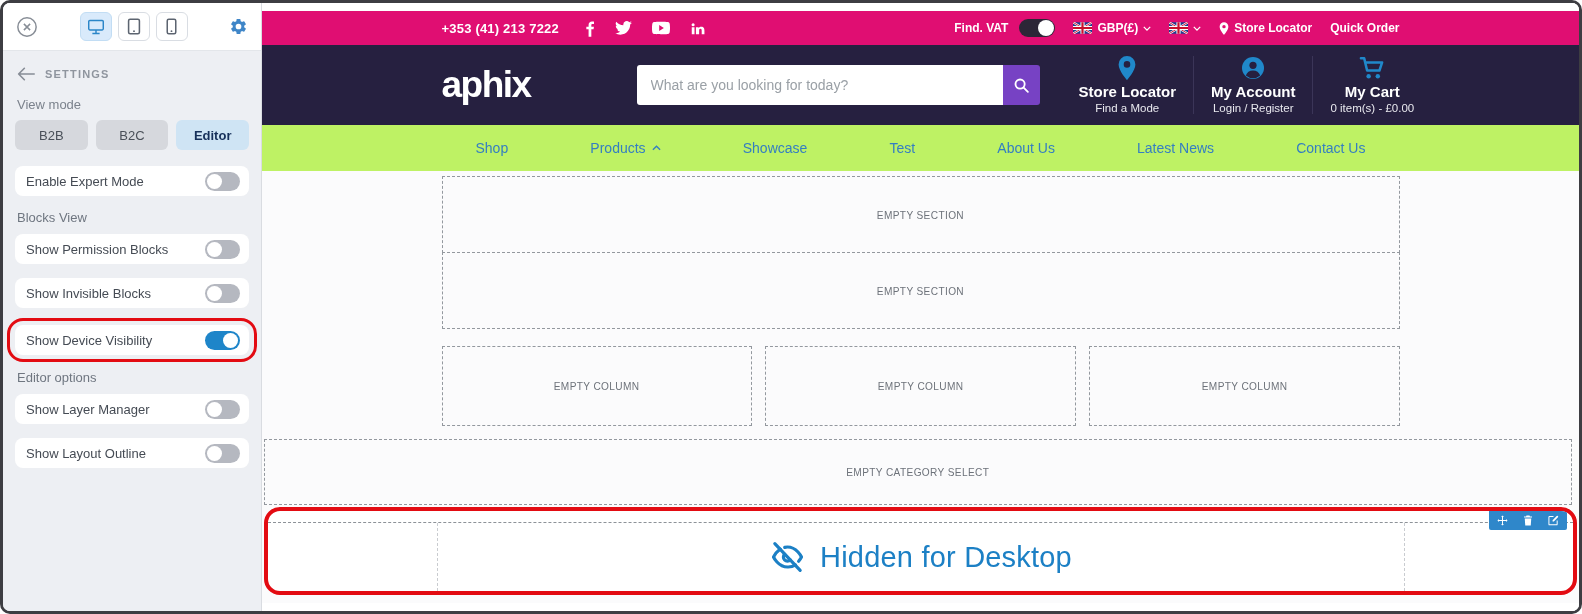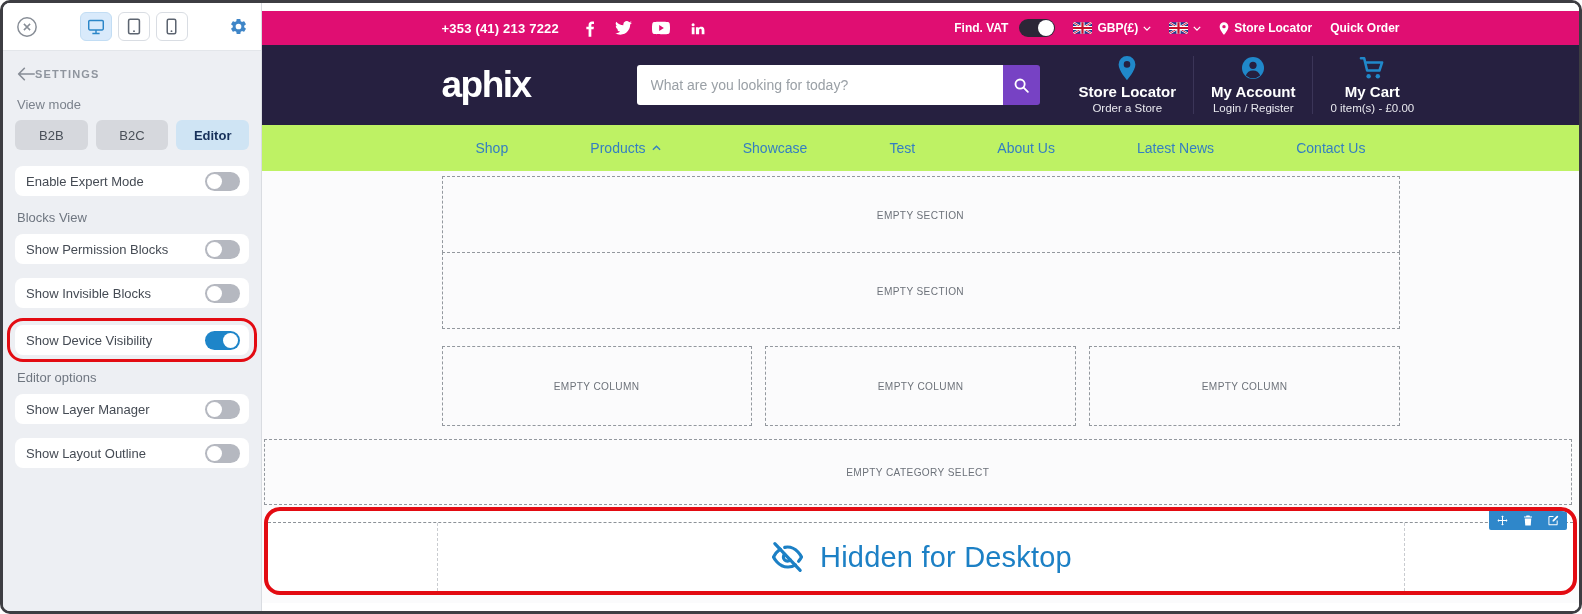--- a/index.html
+++ b/index.html
@@ -7,21 +7,21 @@
   .window { position:absolute; inset:0; border:3px solid #3d3d42; border-radius:10px; overflow:hidden; display:flex; background:#fff; }
 
   
   .sidebar { width:259px; flex:0 0 259px; background:#edeff3; border-right:1px solid #d9dce1; display:flex; flex-direction:column; }
   .sb-top { height:48px; background:#fff; border-bottom:1px solid #e3e6ea; display:flex; align-items:center; justify-content:space-between; padding:0 13px; }
   .icon-btn { display:flex; align-items:center; justify-content:center; cursor:pointer; background:none; border:none; }
   .device-group { display:flex; gap:6px; }
   .device-btn { width:32px; height:29px; border:1px solid #d9dde3; border-radius:6px; background:#fff; display:flex; align-items:center; justify-content:center; color:#5c6470; }
   .device-btn.active { background:#d9eafb; border-color:#c2ddf4; color:#2b86c8; }
   .sb-body { padding:12px 12px 0 12px; overflow:hidden; }
-  .sb-settings { display:flex; align-items:center; color:#8f959e; margin:4px 0 16px 2px; }
+  .sb-settings { display:flex; align-items:center; gap:10px; color:#8f959e; margin:4px 0 16px 2px; }
   .sb-settings .title { font-size:11px; font-weight:bold; letter-spacing:1.2px; }
   .sb-label { font-size:13px; color:#7b828c; margin:0 0 8px 2px; }
   .mode-row { display:flex; gap:8px; margin-bottom:16px; }
   .mode-btn { flex:1; height:30px; border:none; border-radius:6px; background:#d6d8dd; color:#4a5059; font-size:13px; font-family:inherit; cursor:pointer; }
   .mode-btn.active { background:#cfe4f4; color:#17305a; font-weight:bold; }
   .toggle-card { background:#fff; border-radius:8px; height:30px; display:flex; align-items:center; justify-content:space-between; padding:0 9px 0 11px; margin-bottom:14px; }
   .toggle-card .lbl { font-size:13px; color:#454b54; }
   .switch { width:35px; height:19px; border-radius:10px; background:#b5b8c0; position:relative; flex:0 0 auto; cursor:pointer; }
   .switch::after { content:''; position:absolute; width:15px; height:15px; border-radius:50%; background:#fff; top:2px; left:2px; }
   .switch.on { background:#1e85c9; }
@@ -258,21 +258,21 @@
                 <path d="M15 15l6 6" stroke="#fff" stroke-width="2.6" stroke-linecap="round"></path>
               </svg>
           </button>
         </div>
         <div class="hdr-actions">
           <div class="hdr-action">
             <svg width="20" height="24" viewBox="0 0 24 30">
                 <path fill="#2088ca" d="M12 0A10.5 10.5 0 0 0 1.5 10.5C1.5 18.4 12 30 12 30s10.5-11.6 10.5-19.5A10.5 10.5 0 0 0 12 0zm0 14.6a4.1 4.1 0 1 1 0-8.2 4.1 4.1 0 0 1 0 8.2z"></path>
               </svg>
             <span class="t">Store Locator</span>
-            <span class="s">Order a Store</span>
+            <span class="s">Find a Mode</span>
           </div>
           <div class="hdr-action">
             <svg width="24" height="24" viewBox="0 0 24 24">
               <circle cx="12" cy="12" r="11" fill="#2088ca"></circle>
               <circle cx="12" cy="9.3" r="3.6" fill="#262040"></circle>
               <path d="M4.8 19.6a7.6 7.6 0 0 1 14.4 0 11 11 0 0 1-14.4 0z" fill="#262040"></path>
             </svg>
             <span class="t">My Account</span>
             <span class="s">Login / Register</span>
           </div>

